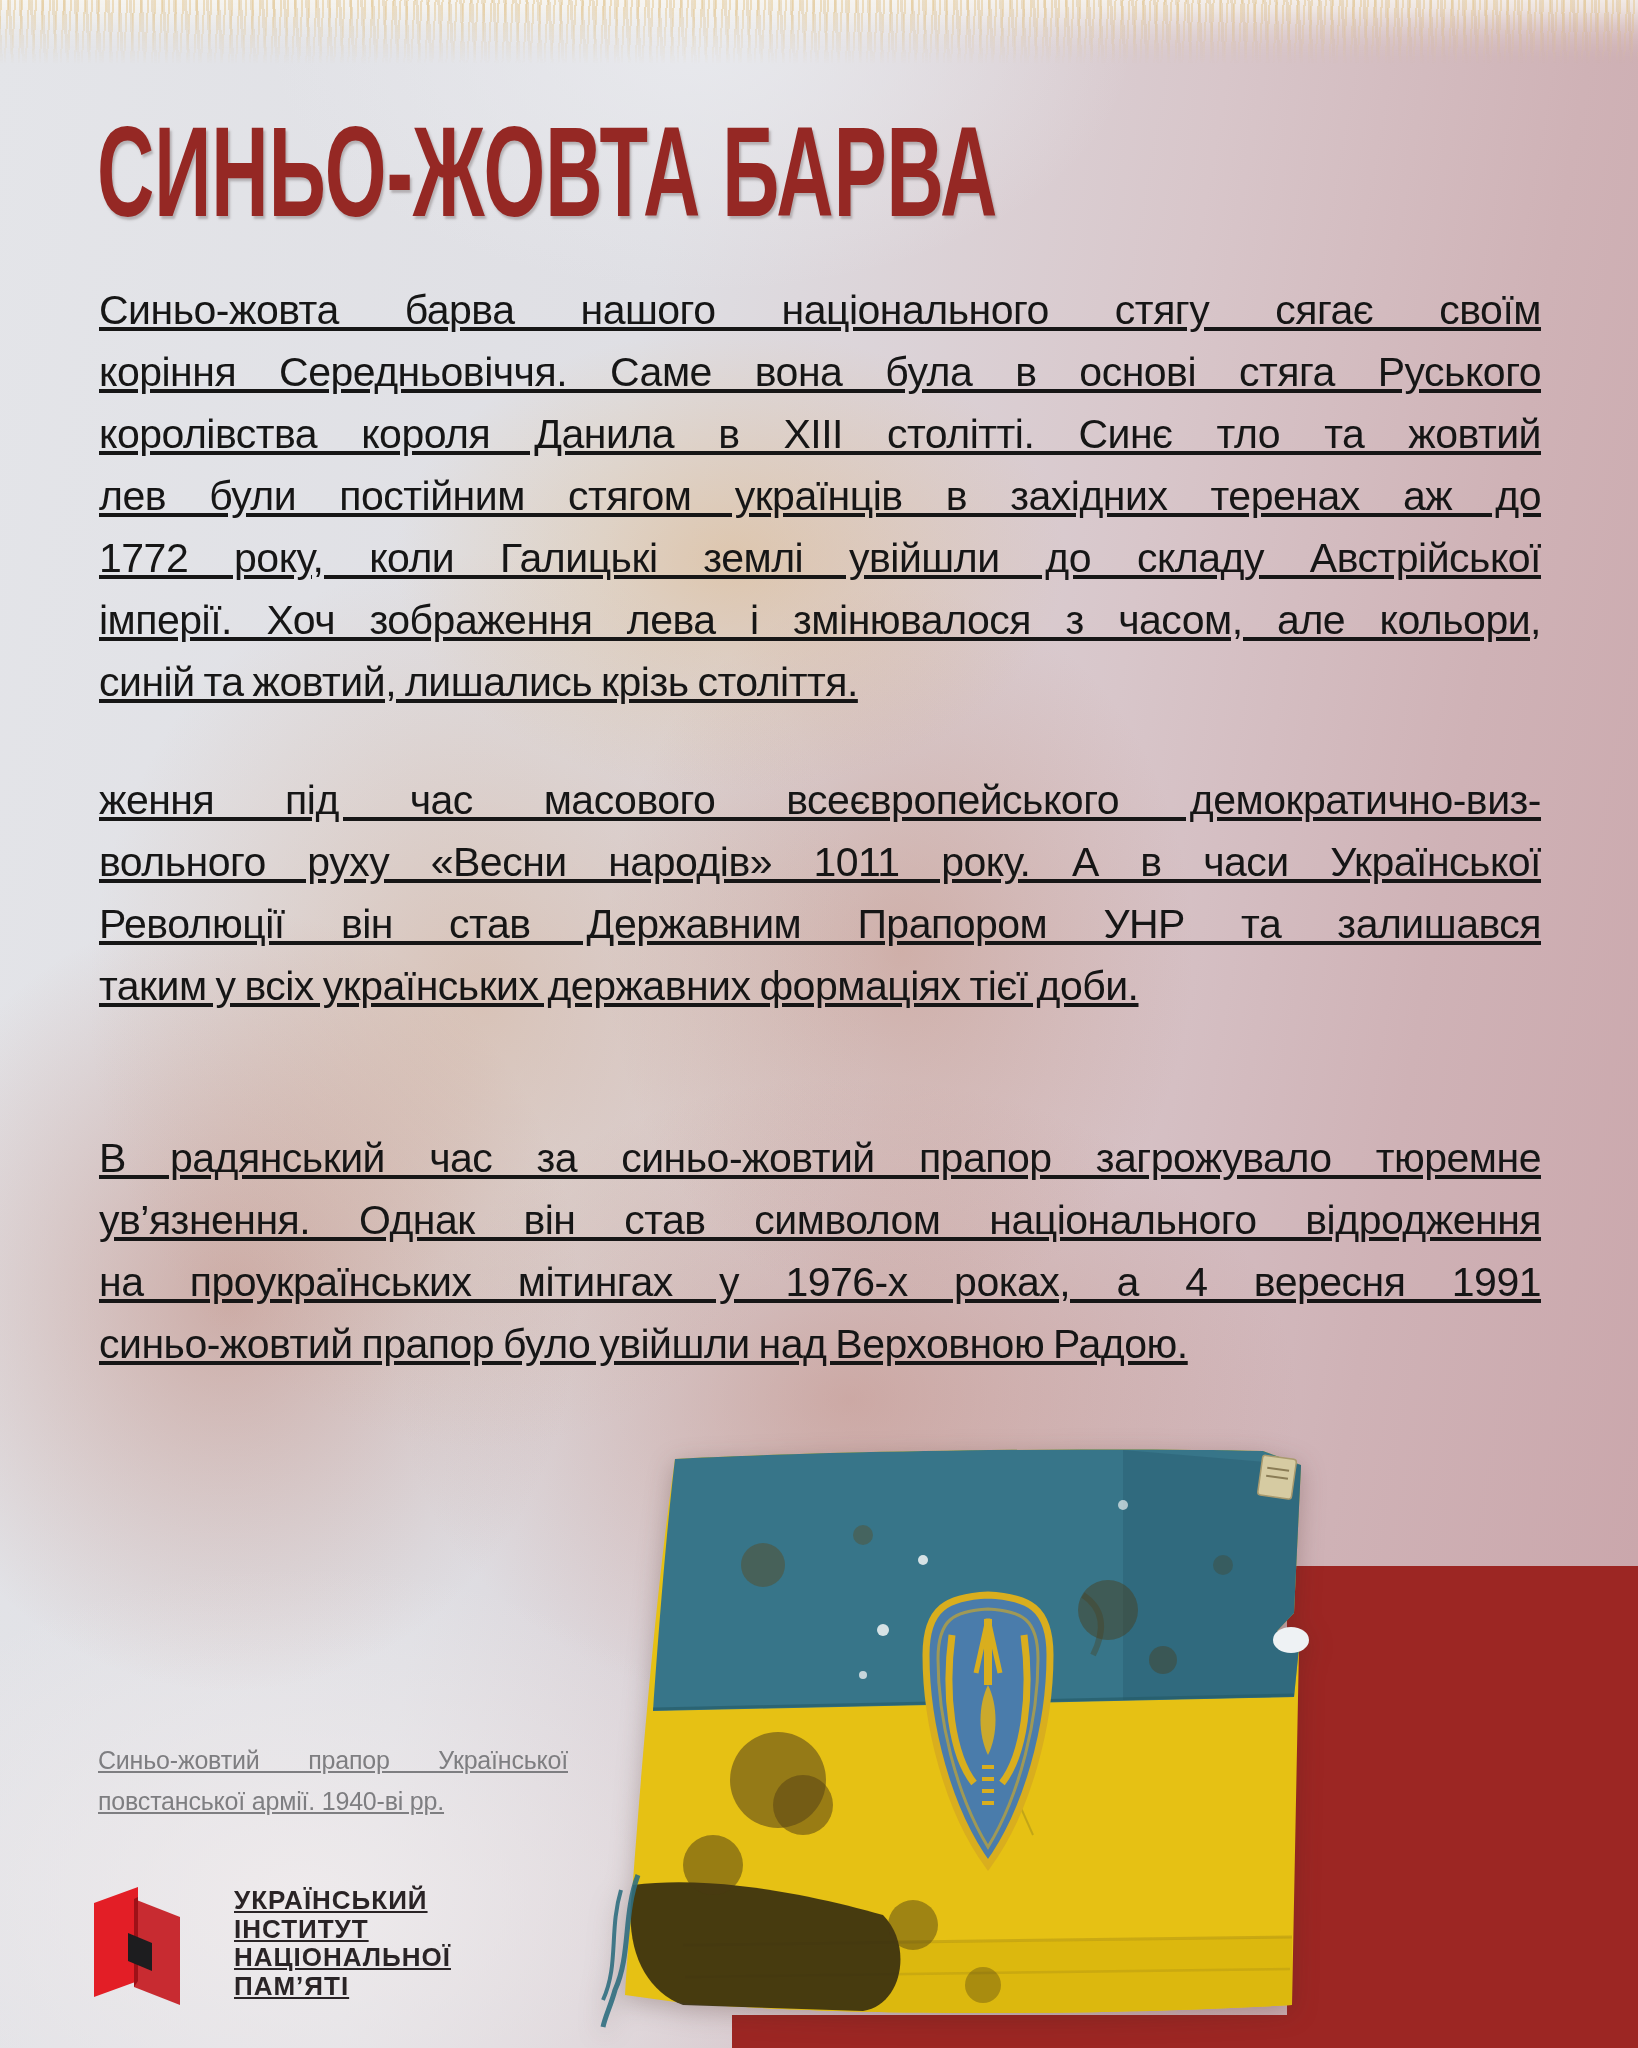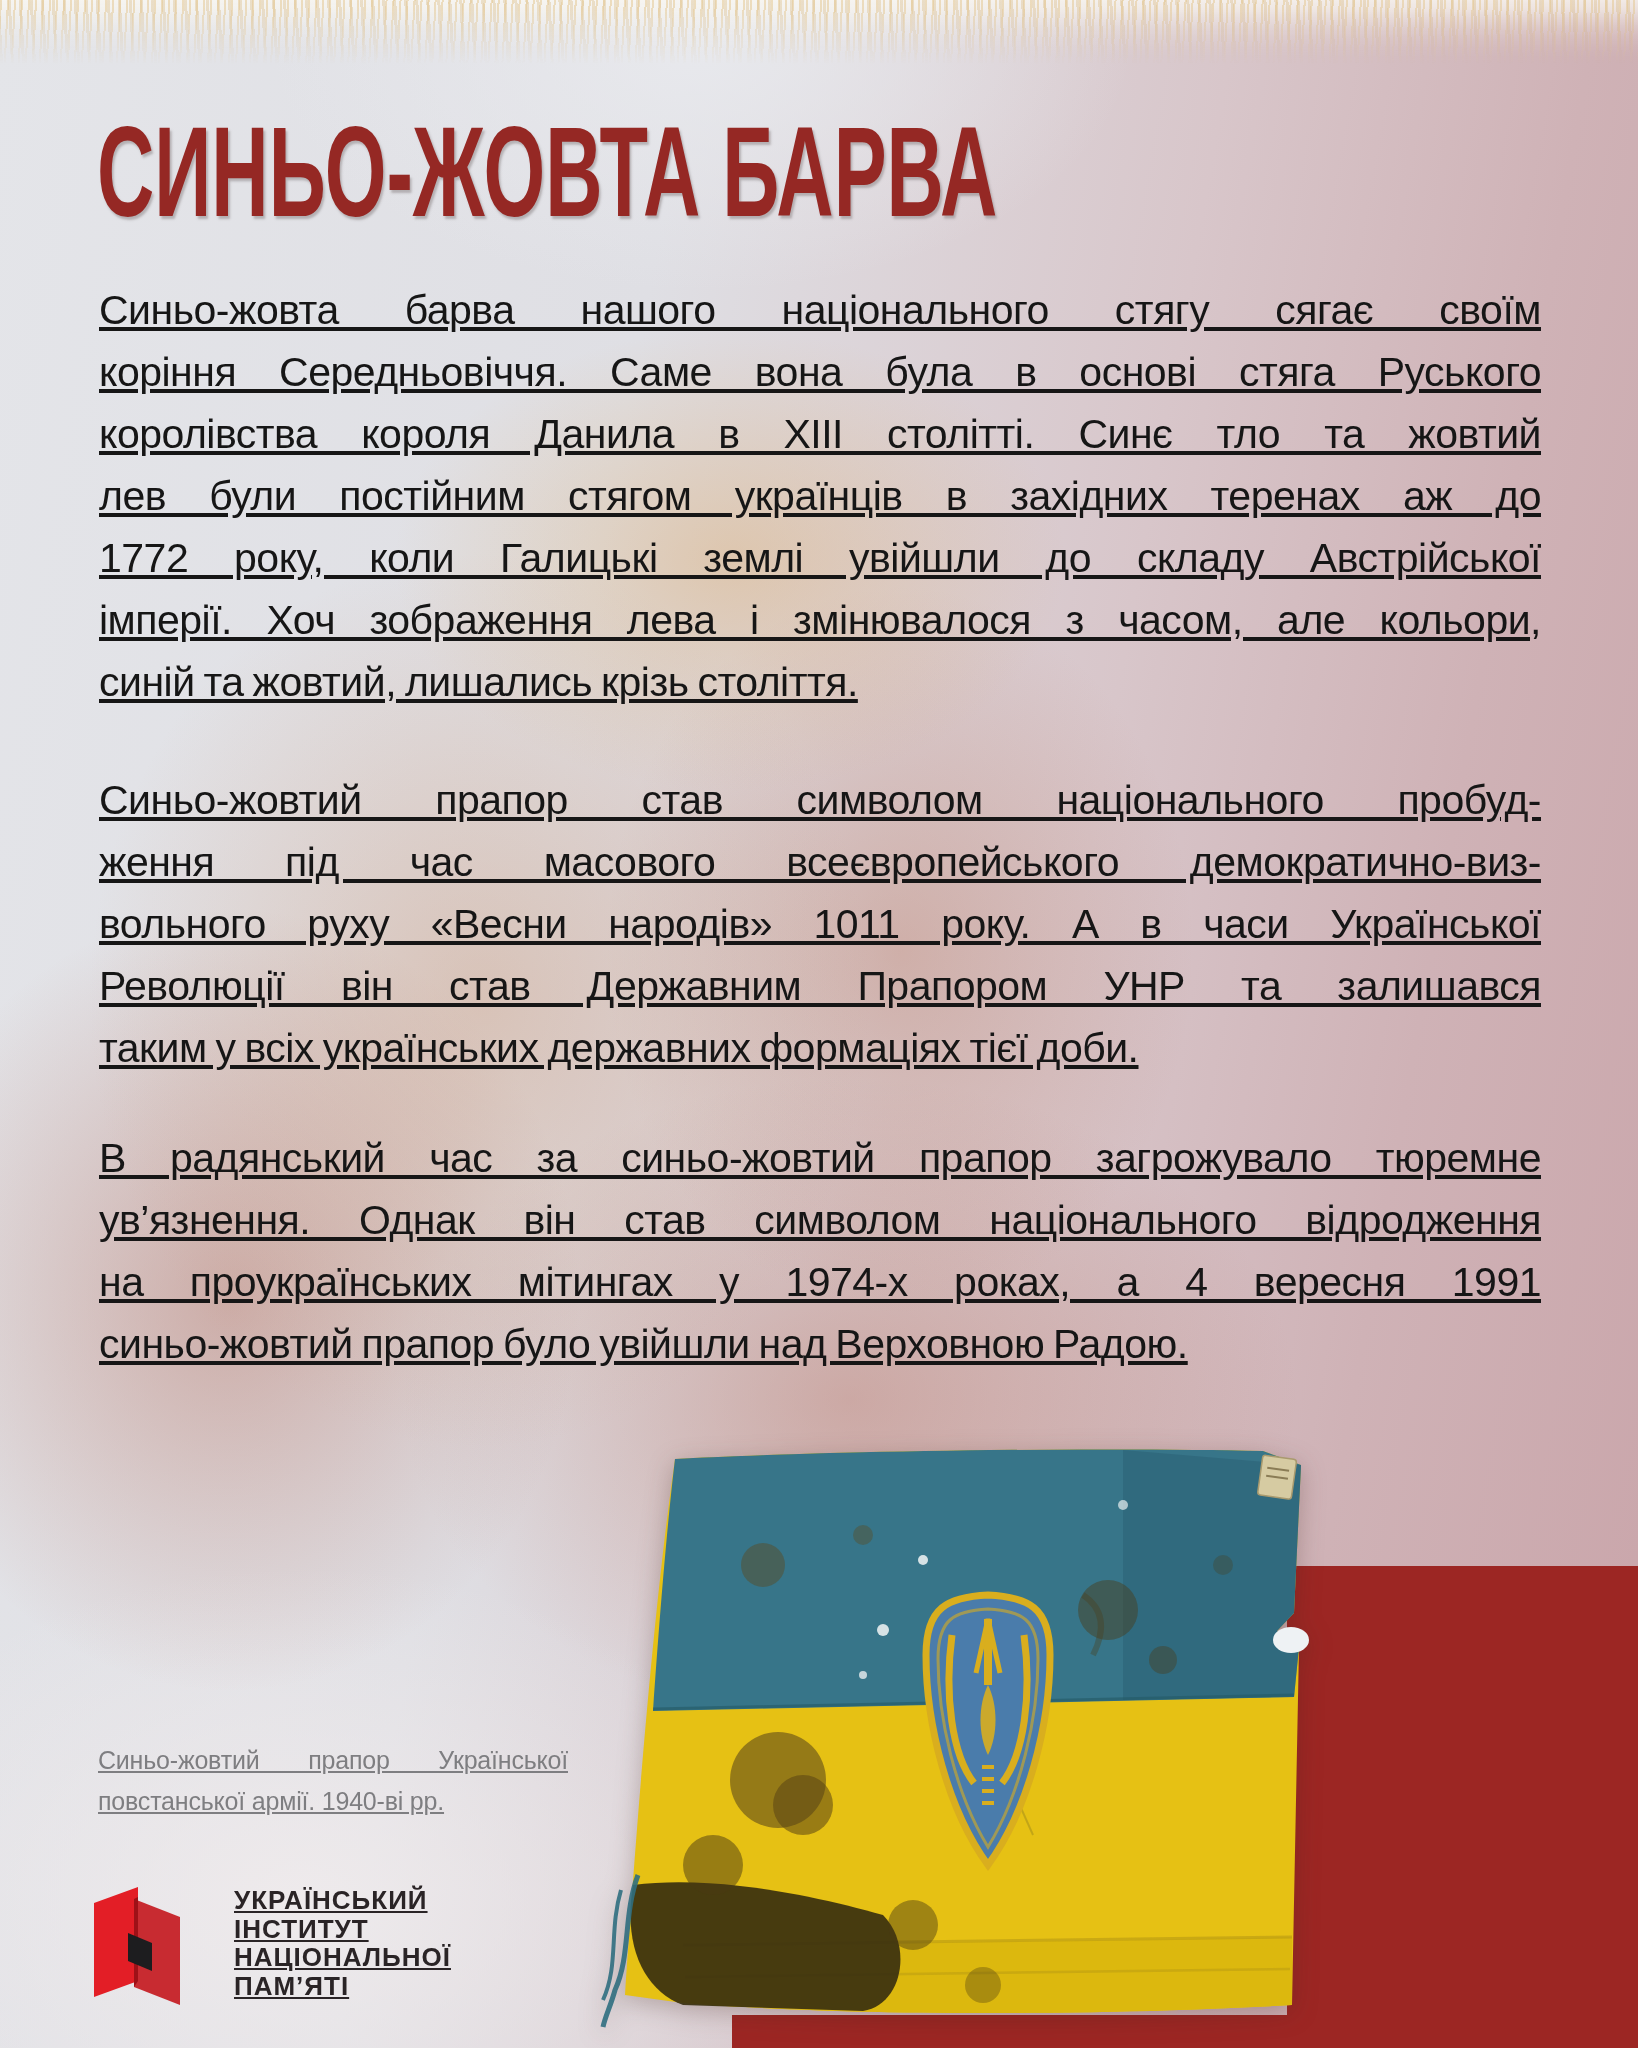--- a/index.html
+++ b/index.html
@@ -69,30 +69,29 @@
   <div class="para" style="top:279px">
       <div class="jl">Синьо-жовта барва нашого національного стягу сягає своїм</div>
       <div class="jl">коріння Середньовіччя. Саме вона була в основі стяга Руського</div>
       <div class="jl">королівства короля Данила в XIII столітті. Синє тло та жовтий</div>
       <div class="jl">лев були постійним стягом українців в західних теренах аж до</div>
       <div class="jl">1772 року, коли Галицькі землі увійшли до складу Австрійської</div>
       <div class="jl">імперії. Хоч зображення лева і змінювалося з часом, але кольори,</div>
       <div class="jl last">синій та жовтий, лишались крізь століття.</div>
     </div>
   <div class="para" style="top:769px">
-      <div class="jl">Синьо-жовтий прапор став символом національного пробуд-</div>
       <div class="jl">ження під час масового всеєвропейського демократично-виз-</div>
       <div class="jl">вольного руху «Весни народів» 1011 року. А в часи Української</div>
       <div class="jl">Революції він став Державним Прапором УНР та залишався</div>
       <div class="jl last">таким у всіх українських державних формаціях тієї доби.</div>
     </div>
   <div class="para" style="top:1127px">
       <div class="jl">В радянський час за синьо-жовтий прапор загрожувало тюремне</div>
       <div class="jl">ув’язнення. Однак він став символом національного відродження</div>
-      <div class="jl">на проукраїнських мітингах у 1974-х роках, а 4 вересня 1991</div>
+      <div class="jl">на проукраїнських мітингах у 1976-х роках, а 4 вересня 1991</div>
       <div class="jl last">синьо-жовтий прапор було увійшли над Верховною Радою.</div>
     </div>
 
   <svg class="flag" viewBox="0 0 750 600" aria-hidden="true">
 
     <path d="M112,14 C260,6 540,2 700,6 L738,20 L731,168 L714,186 L736,202 L729,560
              C560,570 300,572 120,558 L62,550 C70,430 88,180 112,14 Z" fill="#e6c114"></path>
     <path d="M120,500 C320,498 560,496 729,492 L729,560 C560,570 300,572 120,558 Z" fill="#dcb80e"></path>
 
     <path d="M112,14 C260,6 540,2 700,6 L738,20 L731,168 L714,186 L736,202 L731,252

